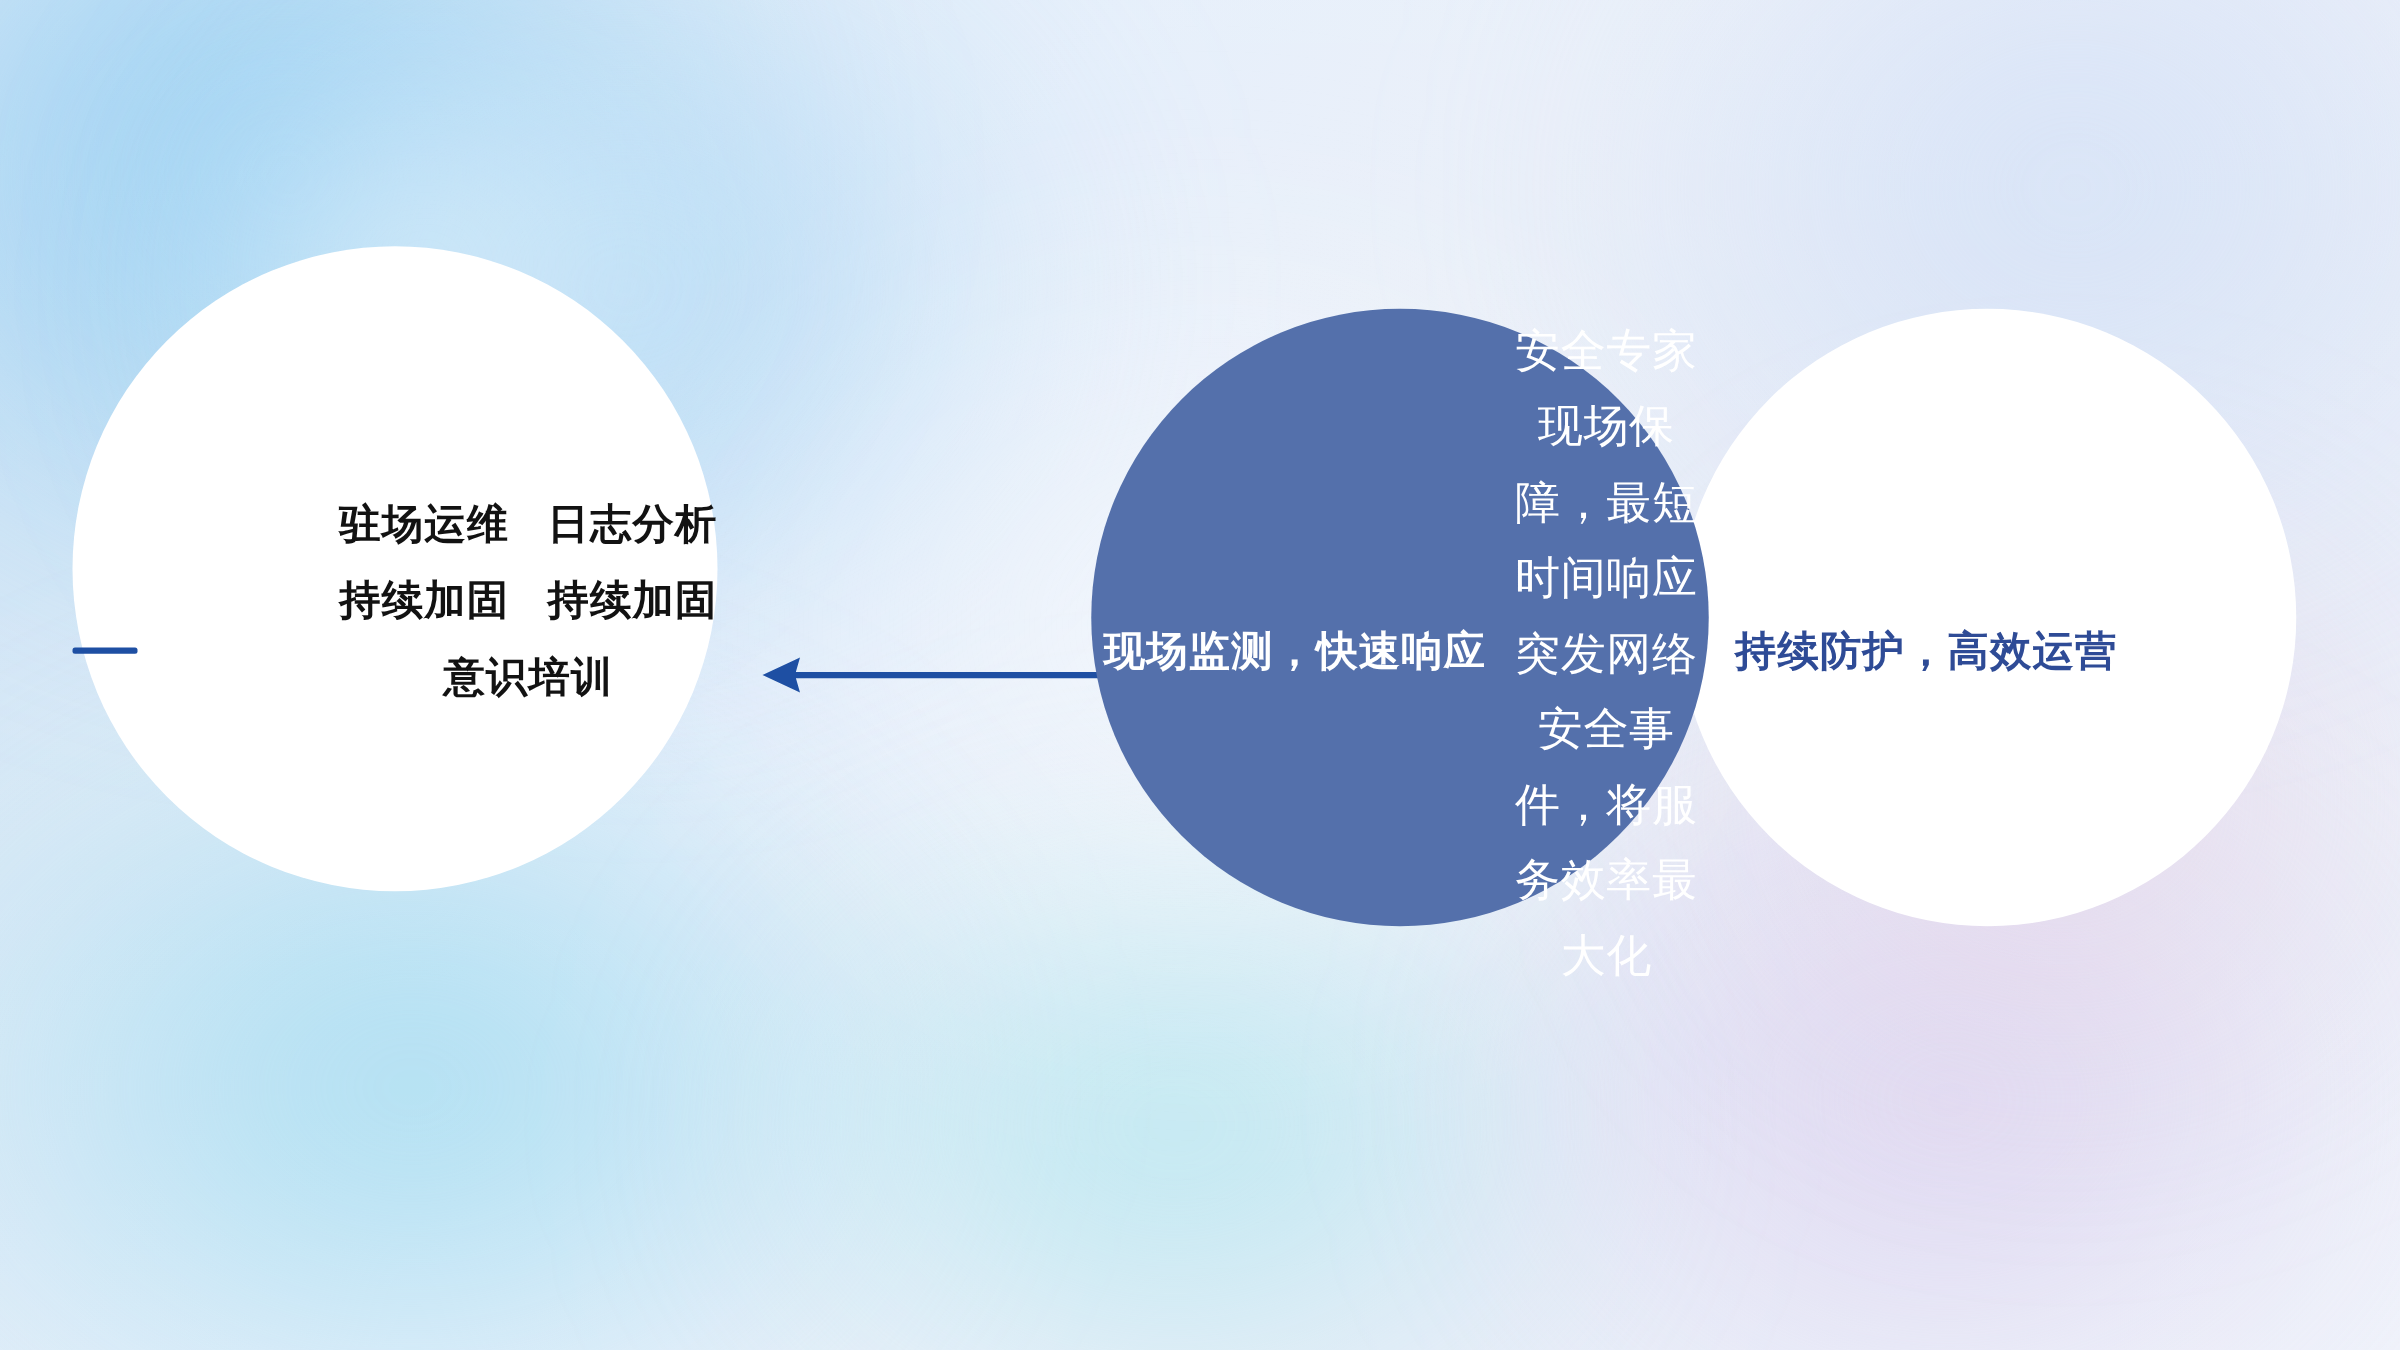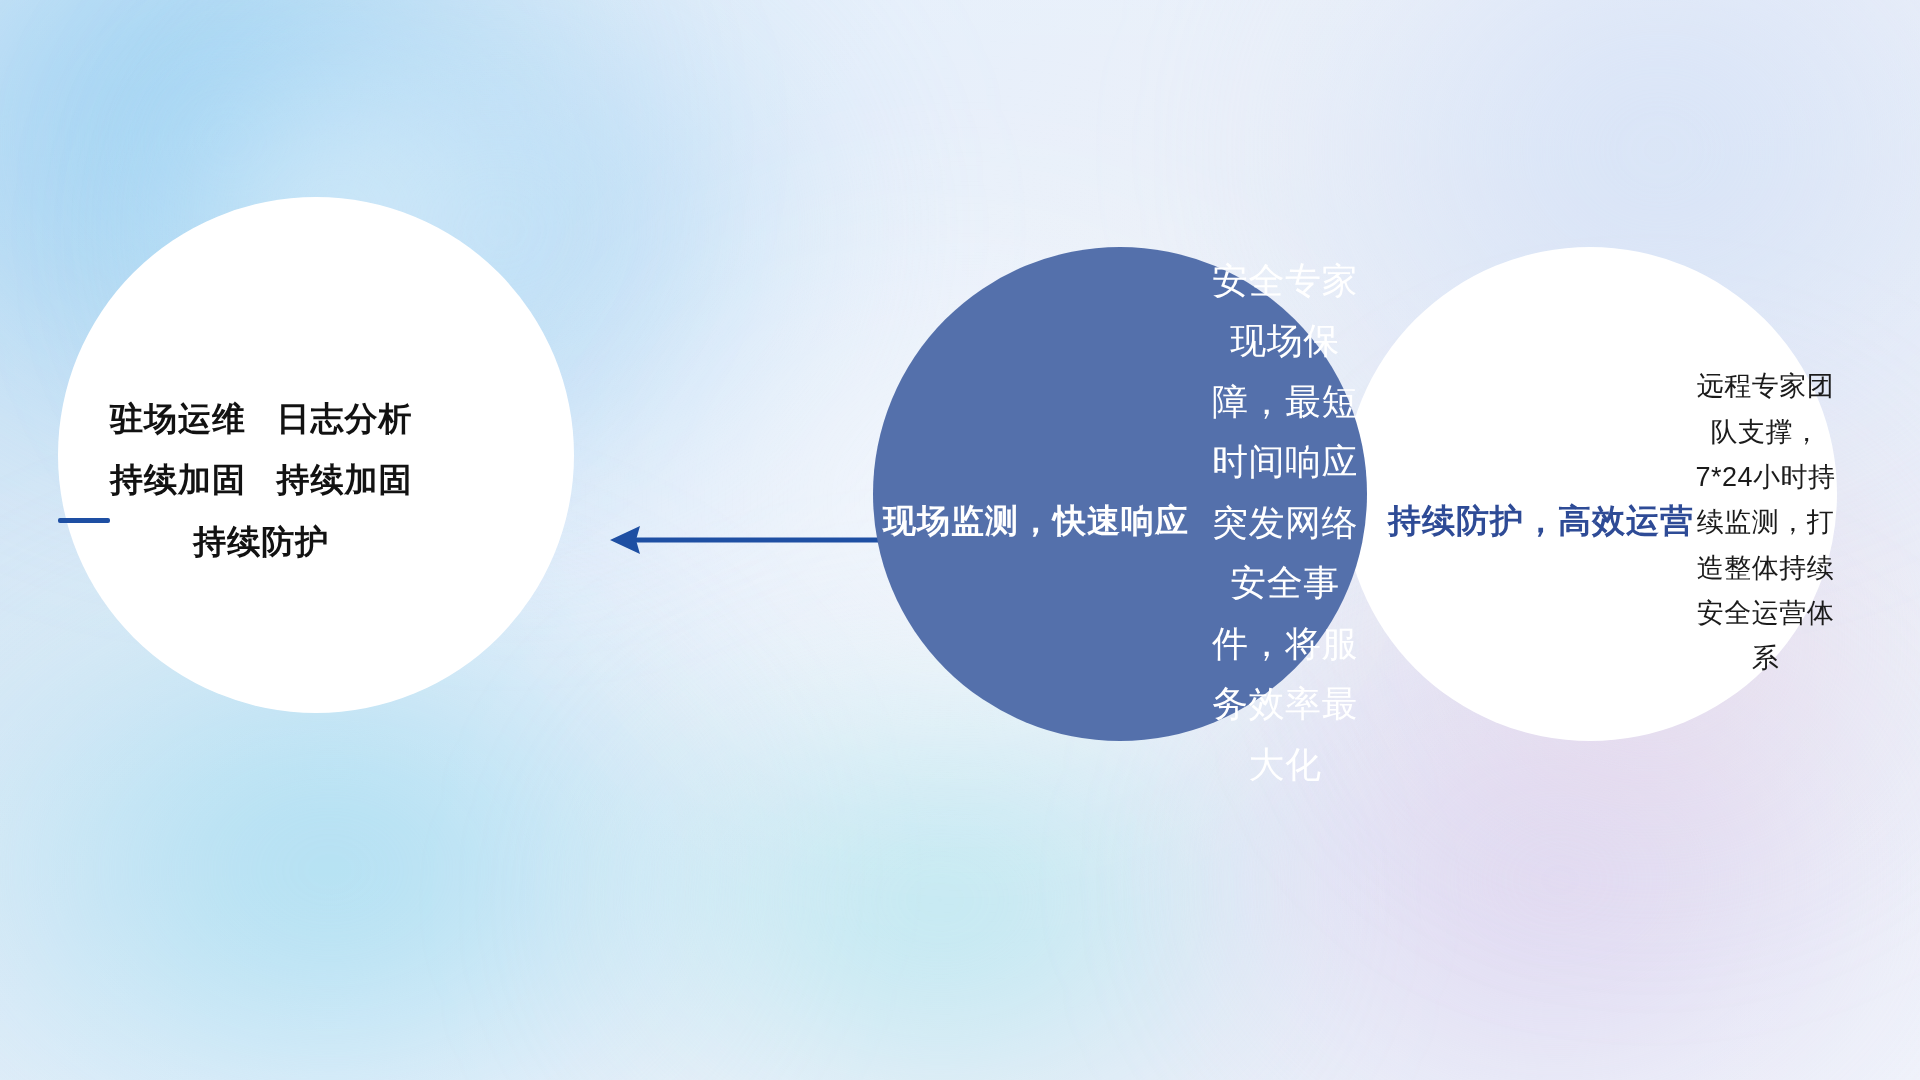--- a/index.html
+++ b/index.html
@@ -95,20 +95,21 @@
     display: flex;
     align-items: center;
     justify-content: flex-start;
   }
   .circle-left {
     left: 58px;
     top: 197px;
     width: 516px;
     height: 516px;
     background: #ffffff;
+    justify-content: space-between;
   }
   .circle-mid {
     left: 873px;
     top: 247px;
     width: 494px;
     height: 494px;
     background: #5470ab;
     z-index: 3;
   }
   .circle-right {
@@ -210,27 +211,26 @@
   <svg class="arrow" viewBox="0 0 276 40" xmlns="http://www.w3.org/2000/svg">
     <line x1="276" y1="20" x2="22" y2="20" stroke="#1e4fa3" stroke-width="5"></line>
     <path d="M4 20 L34 6 L30 20 L34 34 Z" fill="#1e4fa3"></path>
   </svg>
 
   <div class="circle circle-left">
     <div class="left-dash"></div>
     <div class="left-lines">
       <div class="row">驻场运维   日志分析</div>
       <div class="row">持续加固   持续加固</div>
-      <div class="row">持续防护</div>
+      <div class="row">意识培训</div>
     </div>
   </div>
 
   <div class="circle circle-right">
     <div class="right-title">持续防护，高效运营</div>
-    <div class="right-body">远程专家团队支撑，7*24小时持续监测，打造整体持续安全运营体系</div>
   </div>
 
   <div class="circle circle-mid">
     <div class="mid-title">现场监测，快速响应</div>
     <div class="mid-body">安全专家现场保障，最短时间响应突发网络安全事件，将服务效率最大化</div>
   </div>
 
 </div>
 
 </body></html>

